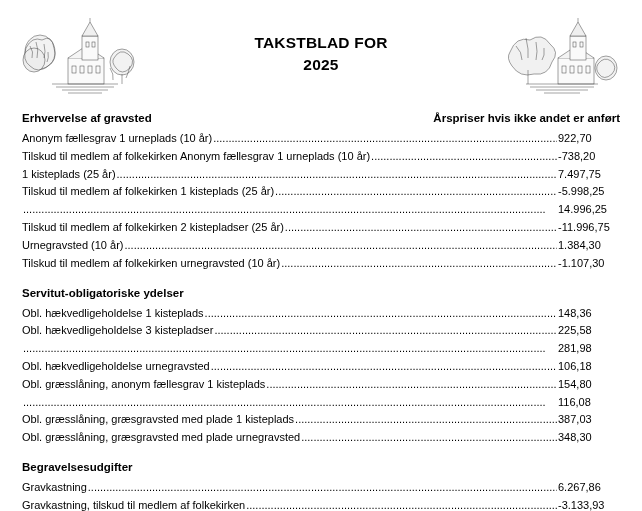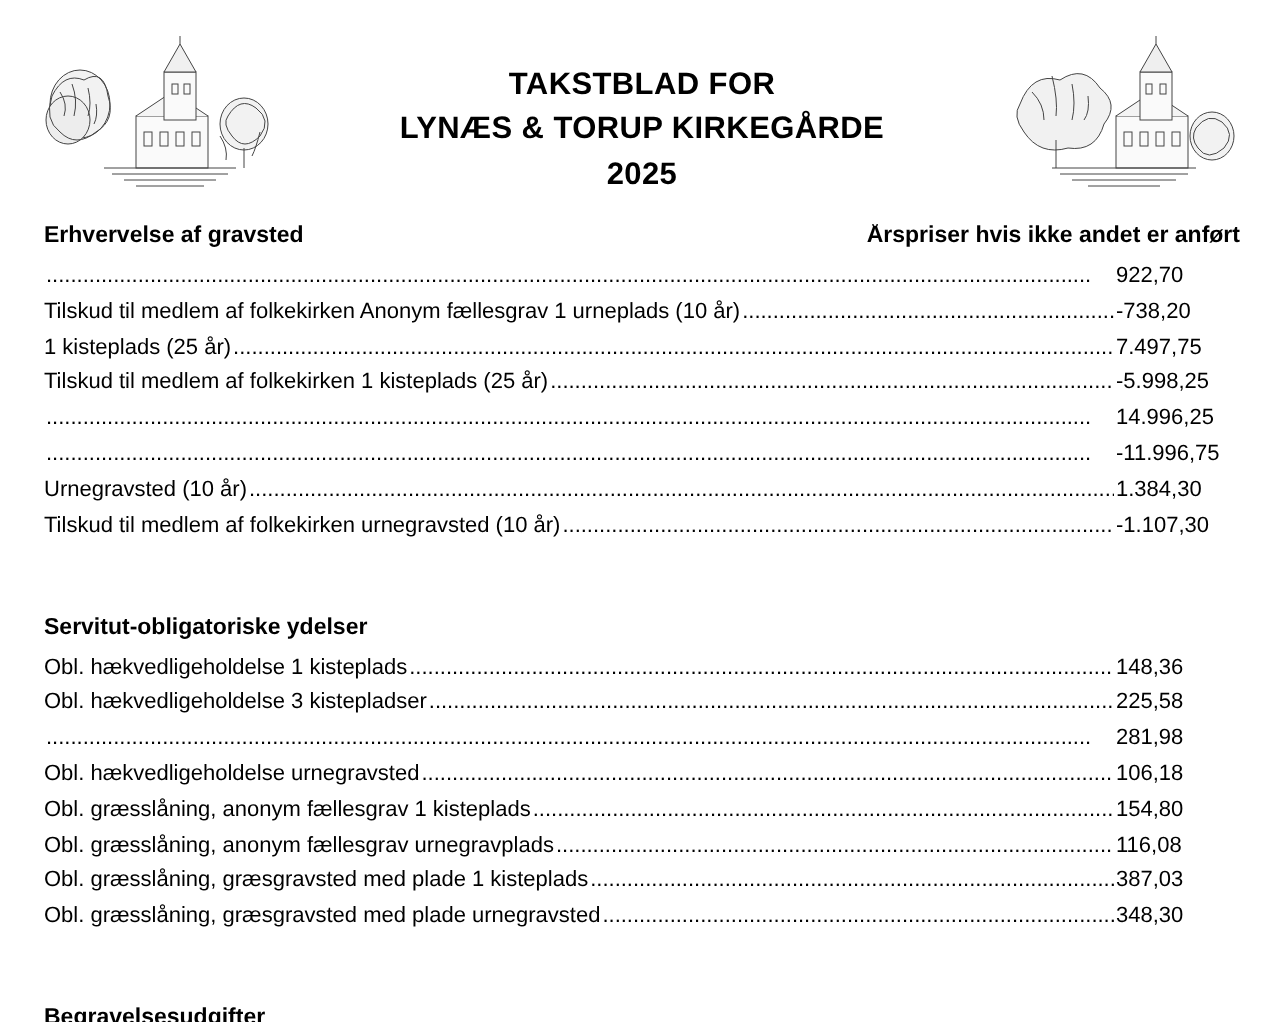--- a/index.html
+++ b/index.html
@@ -49,21 +49,21 @@
     flex: 0 0 auto;
   }
   .illus svg { display: block; }
 
   
   .content {
     padding: 0 22px;
     box-sizing: border-box;
   }
   .section {
-    margin-top: 35px;
+    margin-top: 14px;
   }
   .section:first-child { margin-top: 0; }
 
   .section-head {
     display: flex;
     justify-content: space-between;
     align-items: baseline;
     font-weight: bold;
     font-size: 11.5px;
     margin-bottom: 6px;
@@ -137,21 +137,20 @@
           <ellipse cx="100" cy="44" rx="12" ry="13" fill="#f2f2f2"></ellipse>
           <path d="M92 40 q6 -10 14 -4 q8 6 2 14 q-8 8 -14 0 q-5 -6 -2 -10 Z"></path>
           <line x1="100" y1="56" x2="100" y2="66"></line>
           <path d="M88 50 q4 6 3 12 M108 48 q-2 8 -4 12"></path>
         </g>
       </svg>
     </div>
 
     <div class="title-block">
       <div class="title-line">TAKSTBLAD FOR</div>
-      <div class="title-line">LYNÆS &amp; TORUP KIRKEGÅRDE</div>
       <div class="title-line">2025</div>
     </div>
 
     <div class="illus">
       <svg viewBox="0 0 118 78" width="118" height="78" aria-hidden="true">
         <g stroke="#444" stroke-width="0.5" fill="none">
 
           <path d="M8 34 q6 -16 20 -12 q12 -8 20 4 q10 8 2 18 q-4 14 -18 12 q-14 4 -22 -8 q-6 -8 -2 -14 Z" fill="#f1f1f1"></path>
           <path d="M14 28 q6 6 6 14 M24 20 q3 12 2 20 M34 24 q2 10 0 18 M42 30 q1 8 -2 12"></path>
           <line x1="26" y1="52" x2="26" y2="66"></line>
@@ -180,20 +179,21 @@
 
   <div class="content clipped">
 
     <div class="section">
       <div class="section-head">
         <span>Erhvervelse af gravsted</span>
         <span class="right">Årspriser hvis ikke andet er anført</span>
       </div>
 
       <div class="row">
+        <span class="label">Anonym fællesgrav 1 urneplads (10 år)</span>
         <span class="dots">...........................................................................................................................................................................</span>
         <span class="value">922,70</span>
       </div>
       <div class="row">
         <span class="label">Tilskud til medlem af folkekirken Anonym fællesgrav 1 urneplads (10 år)</span>
         <span class="dots">...........................................................................................................................................................................</span>
         <span class="value">-738,20</span>
       </div>
       <div class="row">
         <span class="label">1 kisteplads (25 år)</span>
@@ -203,20 +203,21 @@
       <div class="row">
         <span class="label">Tilskud til medlem af folkekirken 1 kisteplads (25 år)</span>
         <span class="dots">...........................................................................................................................................................................</span>
         <span class="value">-5.998,25</span>
       </div>
       <div class="row">
         <span class="dots">...........................................................................................................................................................................</span>
         <span class="value">14.996,25</span>
       </div>
       <div class="row">
+        <span class="label">Tilskud til medlem af folkekirken 2 kistepladser (25 år)</span>
         <span class="dots">...........................................................................................................................................................................</span>
         <span class="value">-11.996,75</span>
       </div>
       <div class="row">
         <span class="label">Urnegravsted (10 år)</span>
         <span class="dots">...........................................................................................................................................................................</span>
         <span class="value">1.384,30</span>
       </div>
       <div class="row">
         <span class="label">Tilskud til medlem af folkekirken urnegravsted (10 år)</span>
@@ -249,21 +250,20 @@
         <span class="label">Obl. hækvedligeholdelse urnegravsted</span>
         <span class="dots">...........................................................................................................................................................................</span>
         <span class="value">106,18</span>
       </div>
       <div class="row">
         <span class="label">Obl. græsslåning, anonym fællesgrav 1 kisteplads</span>
         <span class="dots">...........................................................................................................................................................................</span>
         <span class="value">154,80</span>
       </div>
       <div class="row">
-        <span class="label">Obl. græsslåning, anonym fællesgrav urnegravplads</span>
         <span class="dots">...........................................................................................................................................................................</span>
         <span class="value">116,08</span>
       </div>
       <div class="row">
         <span class="label">Obl. græsslåning, græsgravsted med plade 1 kisteplads</span>
         <span class="dots">...........................................................................................................................................................................</span>
         <span class="value">387,03</span>
       </div>
       <div class="row">
         <span class="label">Obl. græsslåning, græsgravsted med plade urnegravsted</span>

